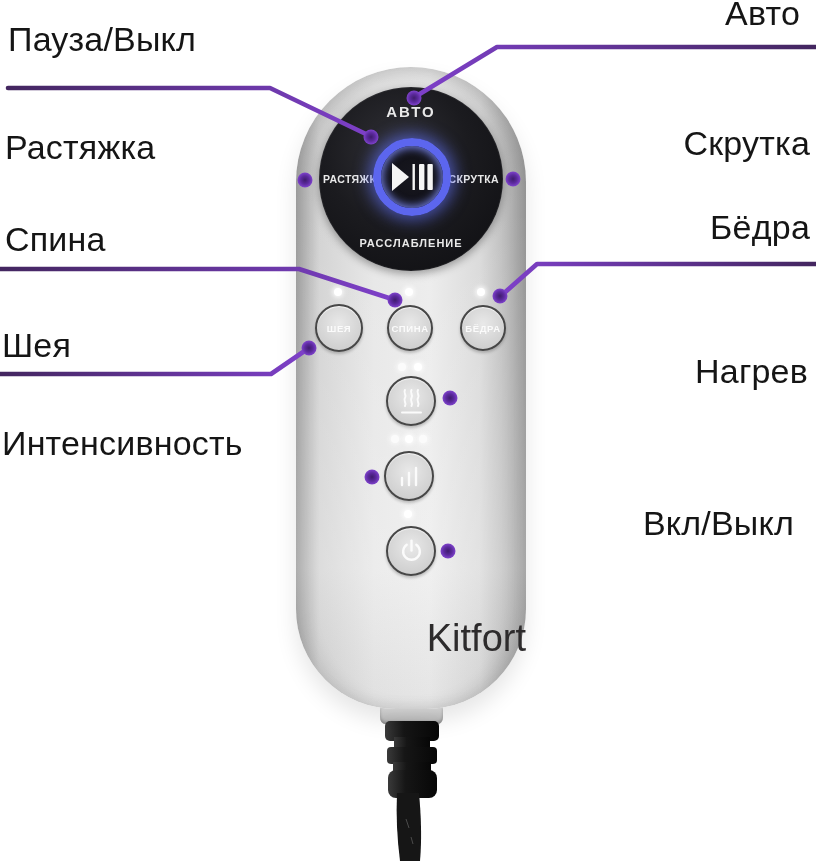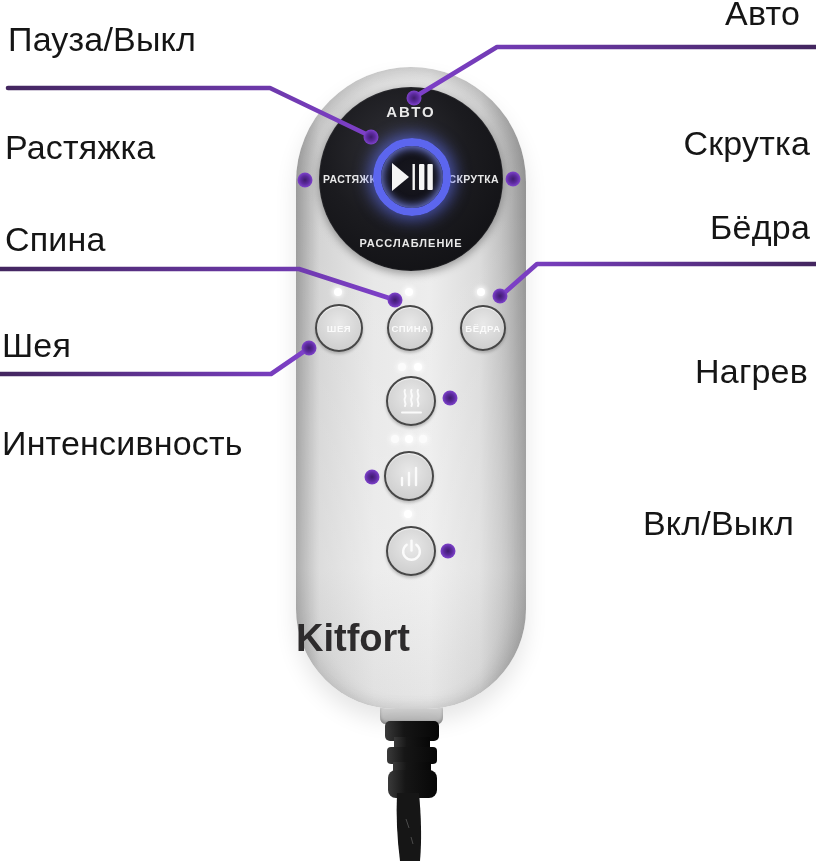--- a/index.html
+++ b/index.html
@@ -61,22 +61,22 @@
   .btn-power{left:90px;top:459px;width:50px;height:50px;}
 
   .led{position:absolute;width:8px;height:8px;border-radius:50%;background:#ffffff;
        box-shadow:0 0 5px 1.5px rgba(255,255,255,.9);}
   .led.dim{opacity:.8;}
   .led-n1{left:38px;top:221px;}  .led-n2{left:109px;top:221px;} .led-n3{left:181px;top:221px;}
   .led-m1{left:102px;top:296px;} .led-m2{left:118px;top:296px;}
   .led-h1{left:95px;top:368px;}  .led-h2{left:109px;top:368px;} .led-h3{left:123px;top:368px;}
   .led-p1{left:108px;top:443px;}
 
-  .brand{position:absolute;left:0;right:0;top:550px;text-align:left;
-         font-size:38px;font-weight:700;color:#2d2b2c;}
+  .brand{position:absolute;left:0;right:0;top:550px;text-align:right;
+         font-size:38px;font-weight:400;color:#2d2b2c;}
 
   
   .collar{position:absolute;left:380px;top:703px;width:63px;height:21px;z-index:1;
     border-radius:5px/7px;background:linear-gradient(180deg,#f3f3f3 0%,#cfcfcf 55%,#b2b2b2 100%);
     box-shadow:inset 0 -2px 3px rgba(0,0,0,.25);}
   .ribs,.cable{position:absolute;z-index:1;}
   .ribs{left:384px;top:719px;}
   .cable{left:392px;top:793px;}
 </style>
 </head>

